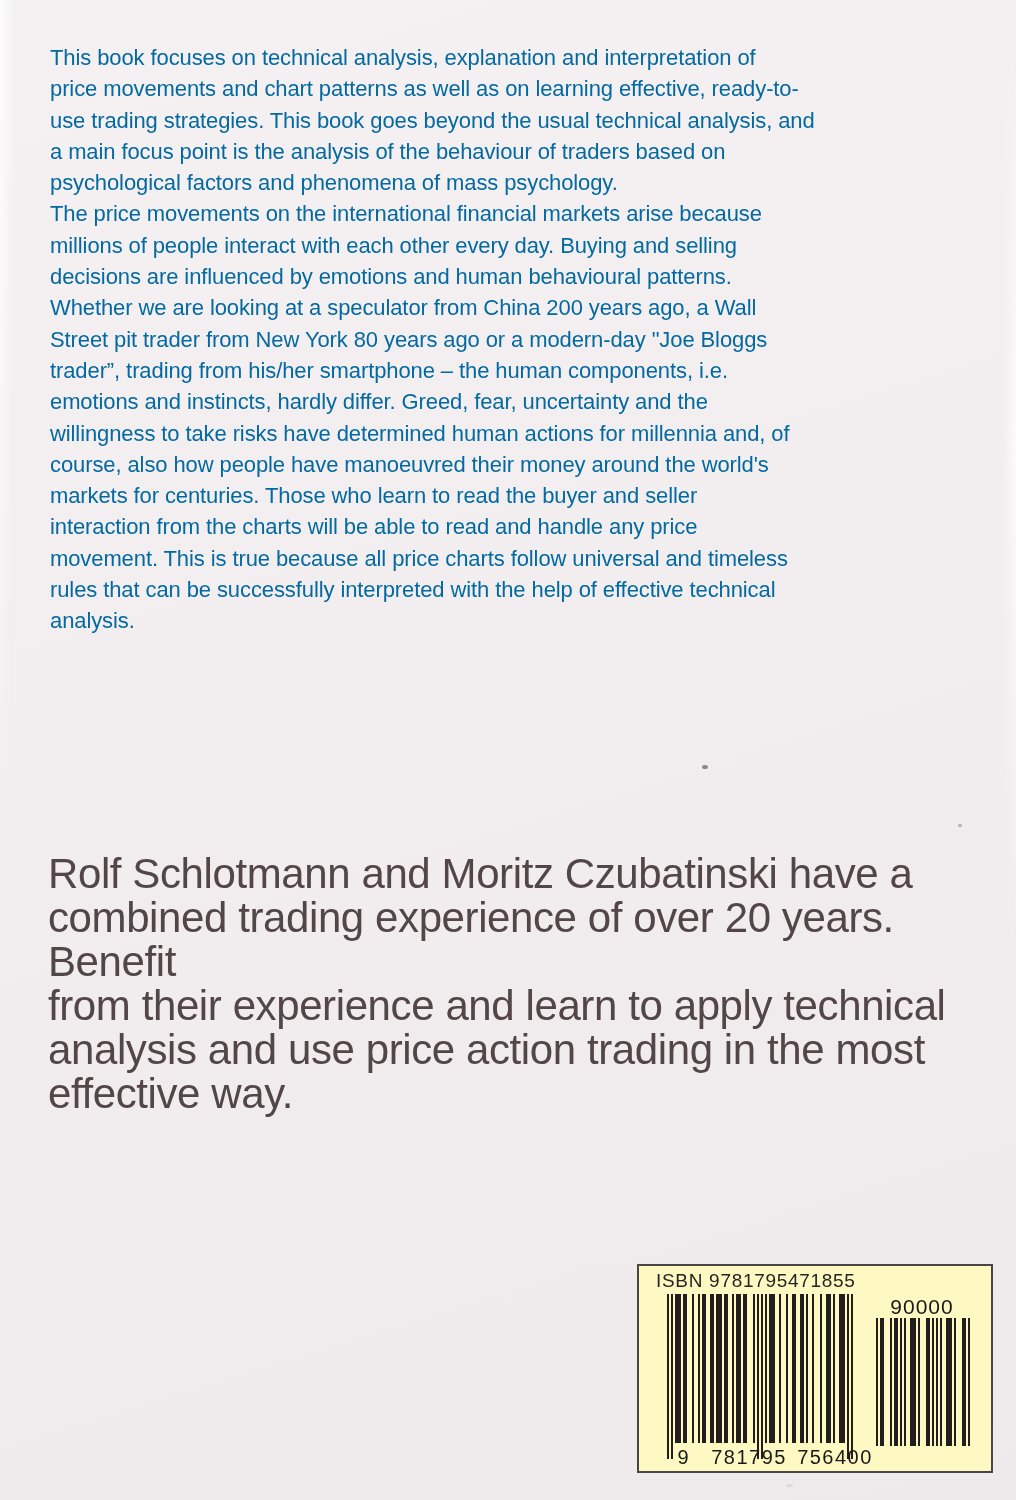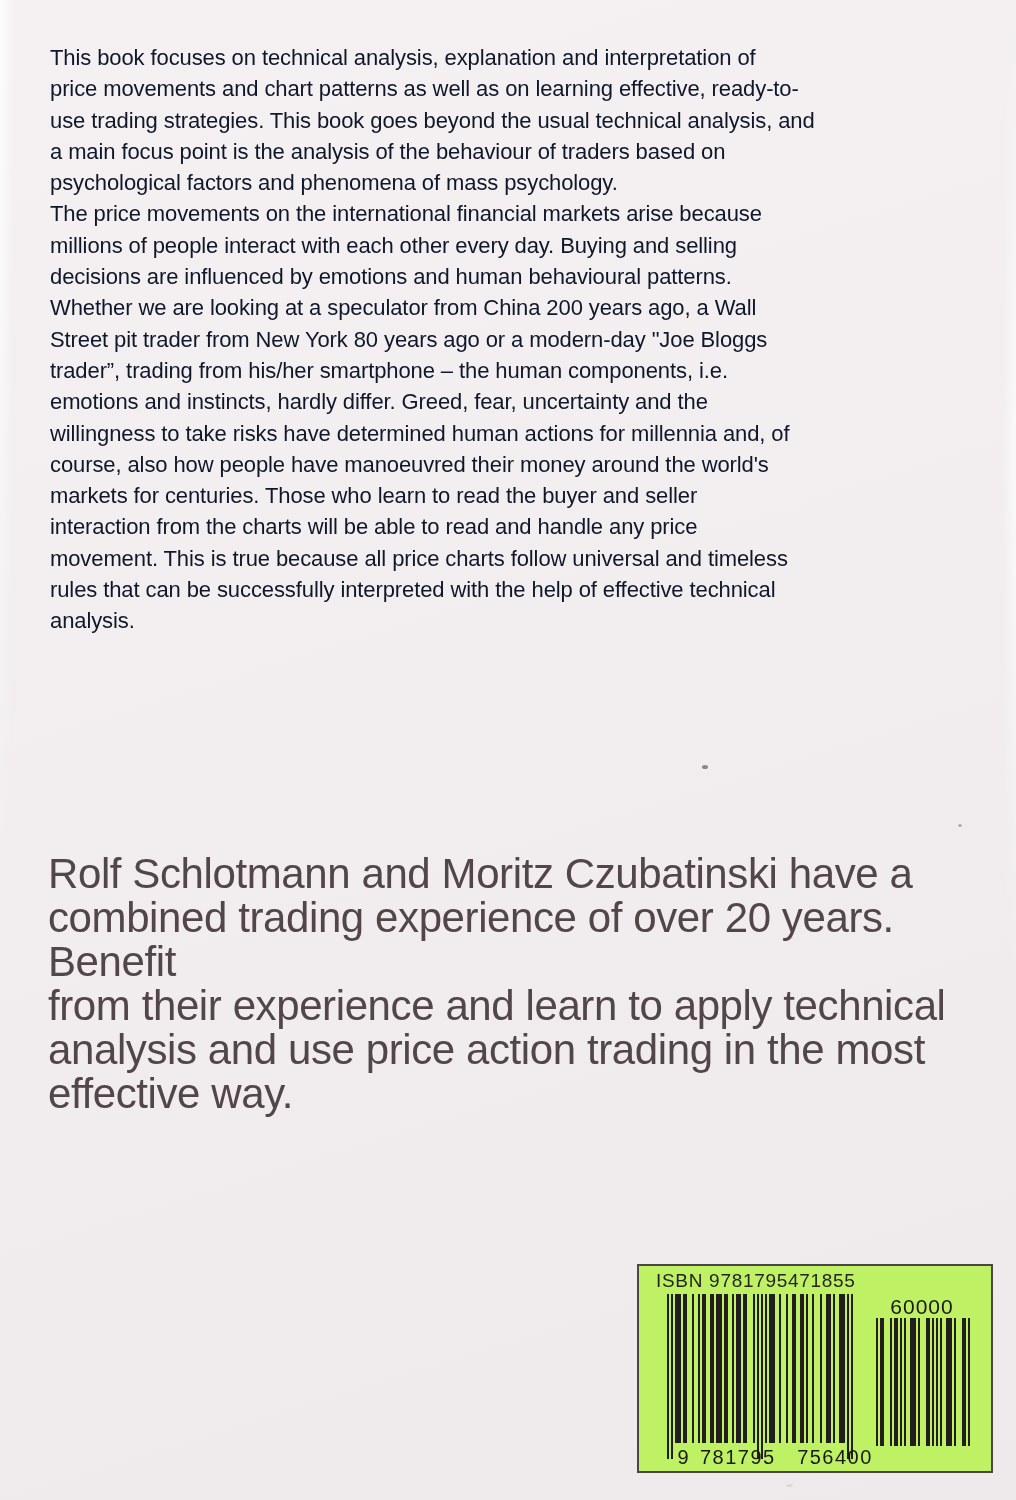--- a/index.html
+++ b/index.html
@@ -23,51 +23,51 @@
   }
   .edge-light.right {
     right: 0;
     background: linear-gradient(to left, rgba(255,255,255,0.7), rgba(255,255,255,0));
     -webkit-mask-image: linear-gradient(to bottom, transparent 0%, #000 45%, transparent 100%);
             mask-image: linear-gradient(to bottom, transparent 0%, #000 45%, transparent 100%);
   }
 
   .description {
     position: absolute; left: 50px; top: 42px; width: 950px;
-    color: #0f172a;
+    color: #0369a1;
     font-size: 22px; line-height: 31.3px; letter-spacing: -0.1px;
   }
   .description p { margin: 0; white-space: pre-line; }
 
   .author-bio {
     position: absolute; left: 48px; top: 852px; width: 965px;
     color: #524649;
     font-size: 42px; line-height: 44px; letter-spacing: -0.4px;
     white-space: pre-line;
   }
 
   .barcode-panel {
     position: absolute; left: 637px; top: 1264px; width: 356px; height: 209px;
-    background: #bef264;
+    background: #fef9c3;
     border: 2px solid #4a4644;
     box-sizing: border-box;
   }
   .isbn-label {
     position: absolute; left: 17px; top: 4px;
     font-size: 19px; letter-spacing: 0.7px; color: #262422;
     white-space: nowrap;
   }
   .ean13-wrap { position: absolute; left: 28px; top: 28px; width: 186px; height: 176px; }
   .ean13-wrap svg { position: absolute; left: 0; top: 0; }
   .bcd {
     position: absolute; top: 152px;
     font-size: 20px; color: #1b1918; letter-spacing: 1.5px;
   }
   .bcd-first { left: 4px;  width: 24px; text-align: center; letter-spacing: 0; }
-  .bcd-g1    { left: 33px; width: 87px; text-align: left; }
+  .bcd-g1    { left: 33px; width: 87px; text-align: right; }
   .bcd-g2    { left: 124px; width: 88px; text-align: center; }
   .supplement { position: absolute; left: 234px; top: 29px; width: 98px; }
   .supp-label {
     display: block; text-align: center;
     font-size: 21px; letter-spacing: 1px; color: #1b1918;
     height: 23px; line-height: 23px;
   }
   .supplement svg { display: block; margin: 0 auto; }
 
   .speck { position: absolute; border-radius: 50%; }
@@ -144,21 +144,21 @@
         <rect x="172.29" y="0" width="5.87" height="149" fill="#211e1d"></rect>
         <rect x="180.13" y="0" width="1.96" height="165" fill="#211e1d"></rect>
         <rect x="184.04" y="0" width="1.96" height="165" fill="#211e1d"></rect>
       </svg>
     <span class="bcd bcd-first">9</span>
     <span class="bcd bcd-g1">781795</span>
     <span class="bcd bcd-g2">756400</span>
   </div>
 
   <div class="supplement">
-    <span class="supp-label">60000</span>
+    <span class="supp-label">90000</span>
     <svg id="ean5-svg" width="96" height="128" shape-rendering="crispEdges">
         <rect x="2.00" y="0" width="2.00" height="128" fill="#211e1d"></rect>
         <rect x="6.00" y="0" width="4.00" height="128" fill="#211e1d"></rect>
         <rect x="16.00" y="0" width="2.00" height="128" fill="#211e1d"></rect>
         <rect x="20.00" y="0" width="4.00" height="128" fill="#211e1d"></rect>
         <rect x="26.00" y="0" width="2.00" height="128" fill="#211e1d"></rect>
         <rect x="30.00" y="0" width="2.00" height="128" fill="#211e1d"></rect>
         <rect x="36.00" y="0" width="6.00" height="128" fill="#211e1d"></rect>
         <rect x="44.00" y="0" width="2.00" height="128" fill="#211e1d"></rect>
         <rect x="52.00" y="0" width="4.00" height="128" fill="#211e1d"></rect>

